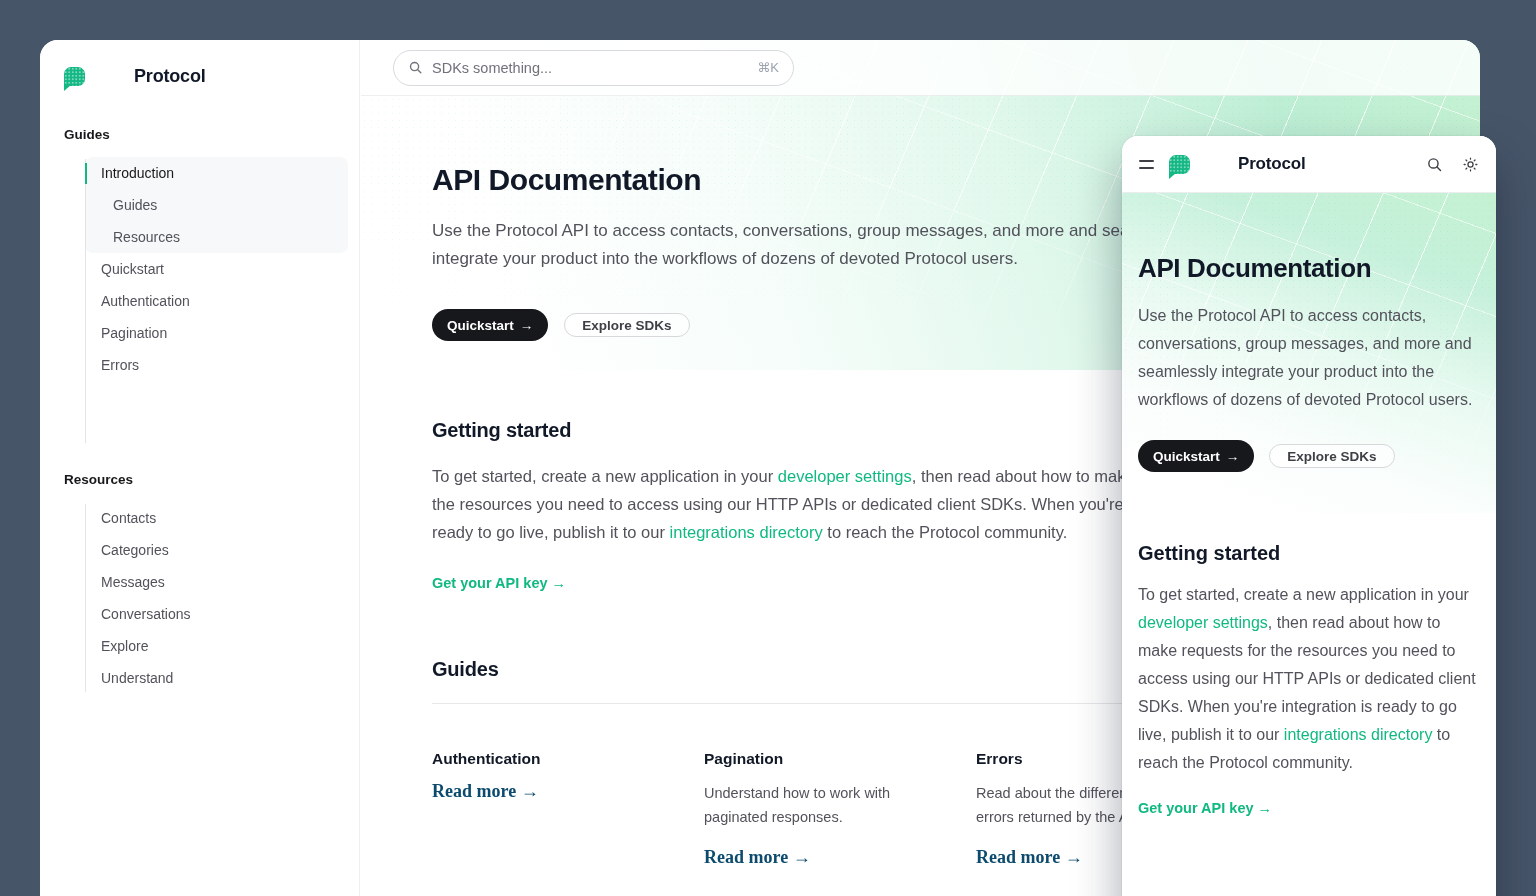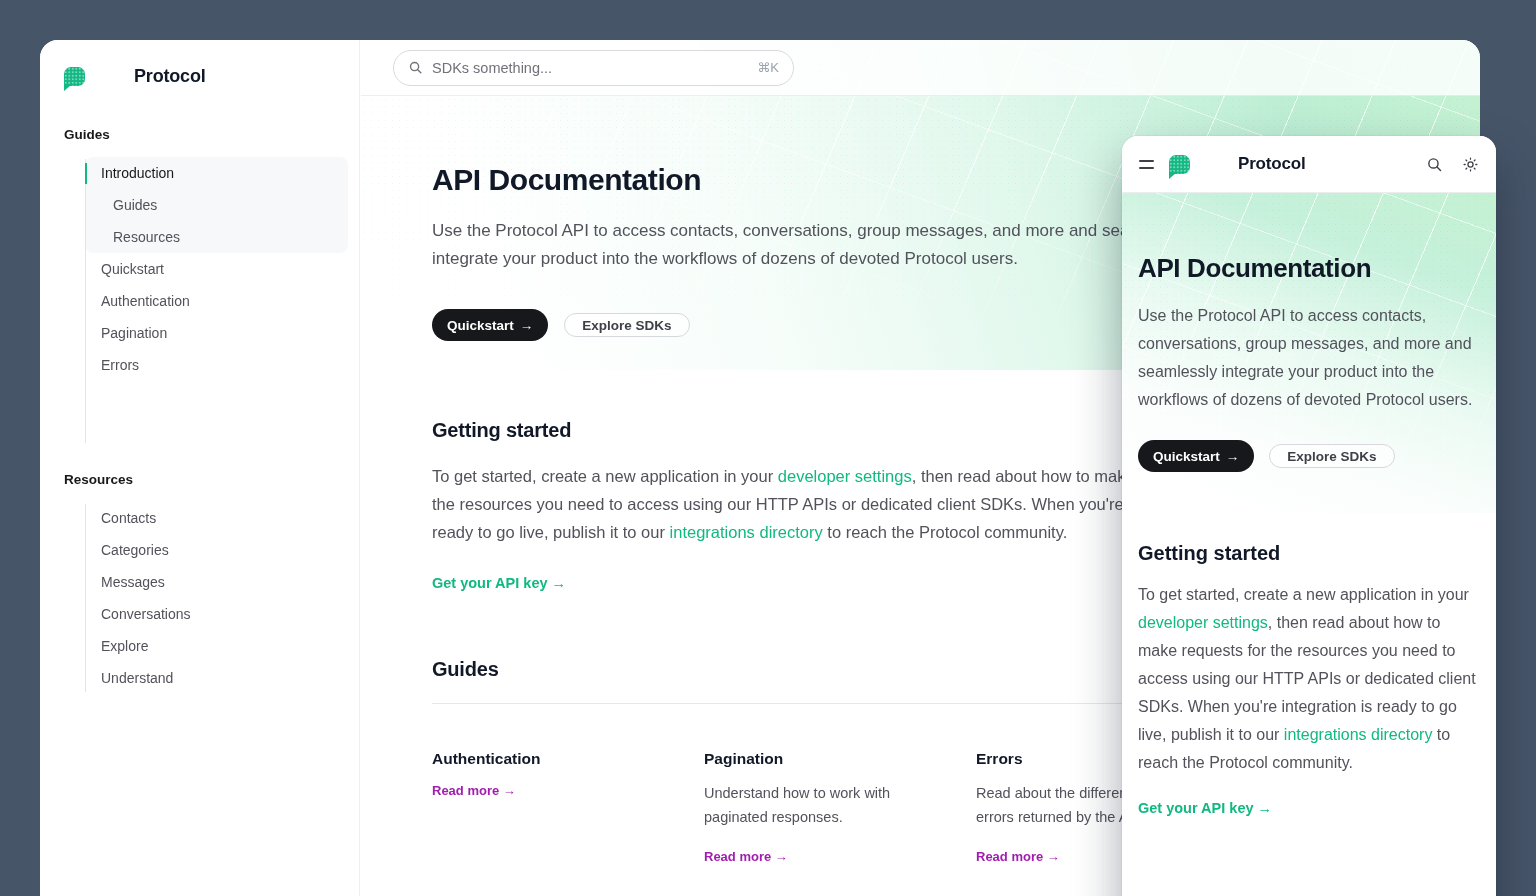--- a/index.html
+++ b/index.html
@@ -99,21 +99,21 @@
   .section { margin-top: 78px; }
   .h2 { font-size: 20px; font-weight: 700; color: #111827; letter-spacing: -0.01em; margin-bottom: 20px; }
   .body-p { font-size: 16.5px; line-height: 28px; color: #52525b; max-width: 814px; }
   .green-link { color: #10b981; text-decoration: none; cursor: pointer; }
   .cta-link { display: inline-block; margin-top: 29px; font-size: 14.5px; font-weight: 700; color: #10b981; text-decoration: none; cursor: pointer; }
   .guides-section { margin-top: 66px; }
   .guides-rule { border: none; border-top: 1px solid #e7e7ea; margin: 22px 0 0 0; width: 1056px; }
   .cards { display: grid; grid-template-columns: 244px 244px 244px; column-gap: 28px; margin-top: 46px; }
   .card h3 { font-size: 15.5px; font-weight: 700; color: #111827; margin-bottom: 13px; }
   .card p { font-size: 14.5px; line-height: 24px; color: #52525b; margin-bottom: 18px; }
-  .read-more { font-size: 13px; font-weight: 700; color: #a21caf; text-decoration: none; cursor: pointer; }
+  .read-more { font-size: 18px; font-weight: 700; color: #0c4a6e; text-decoration: none; cursor: pointer; font-family: Liberation Serif, serif; }
   
   .m-card {
     position: absolute; left: 1122px; top: 136px; width: 374px; height: 800px;
     background: #ffffff; border-radius: 16px; overflow: hidden; z-index: 10;
     box-shadow: 0 24px 48px rgba(15,23,42,0.38), 0 0 0 1px rgba(15,23,42,0.04);
   }
   .m-header {
     position: relative; z-index: 2; height: 57px; background: #ffffff;
     border-bottom: 1px solid rgba(17,24,39,0.08);
     display: flex; align-items: center; gap: 15px; padding: 0 17px;

